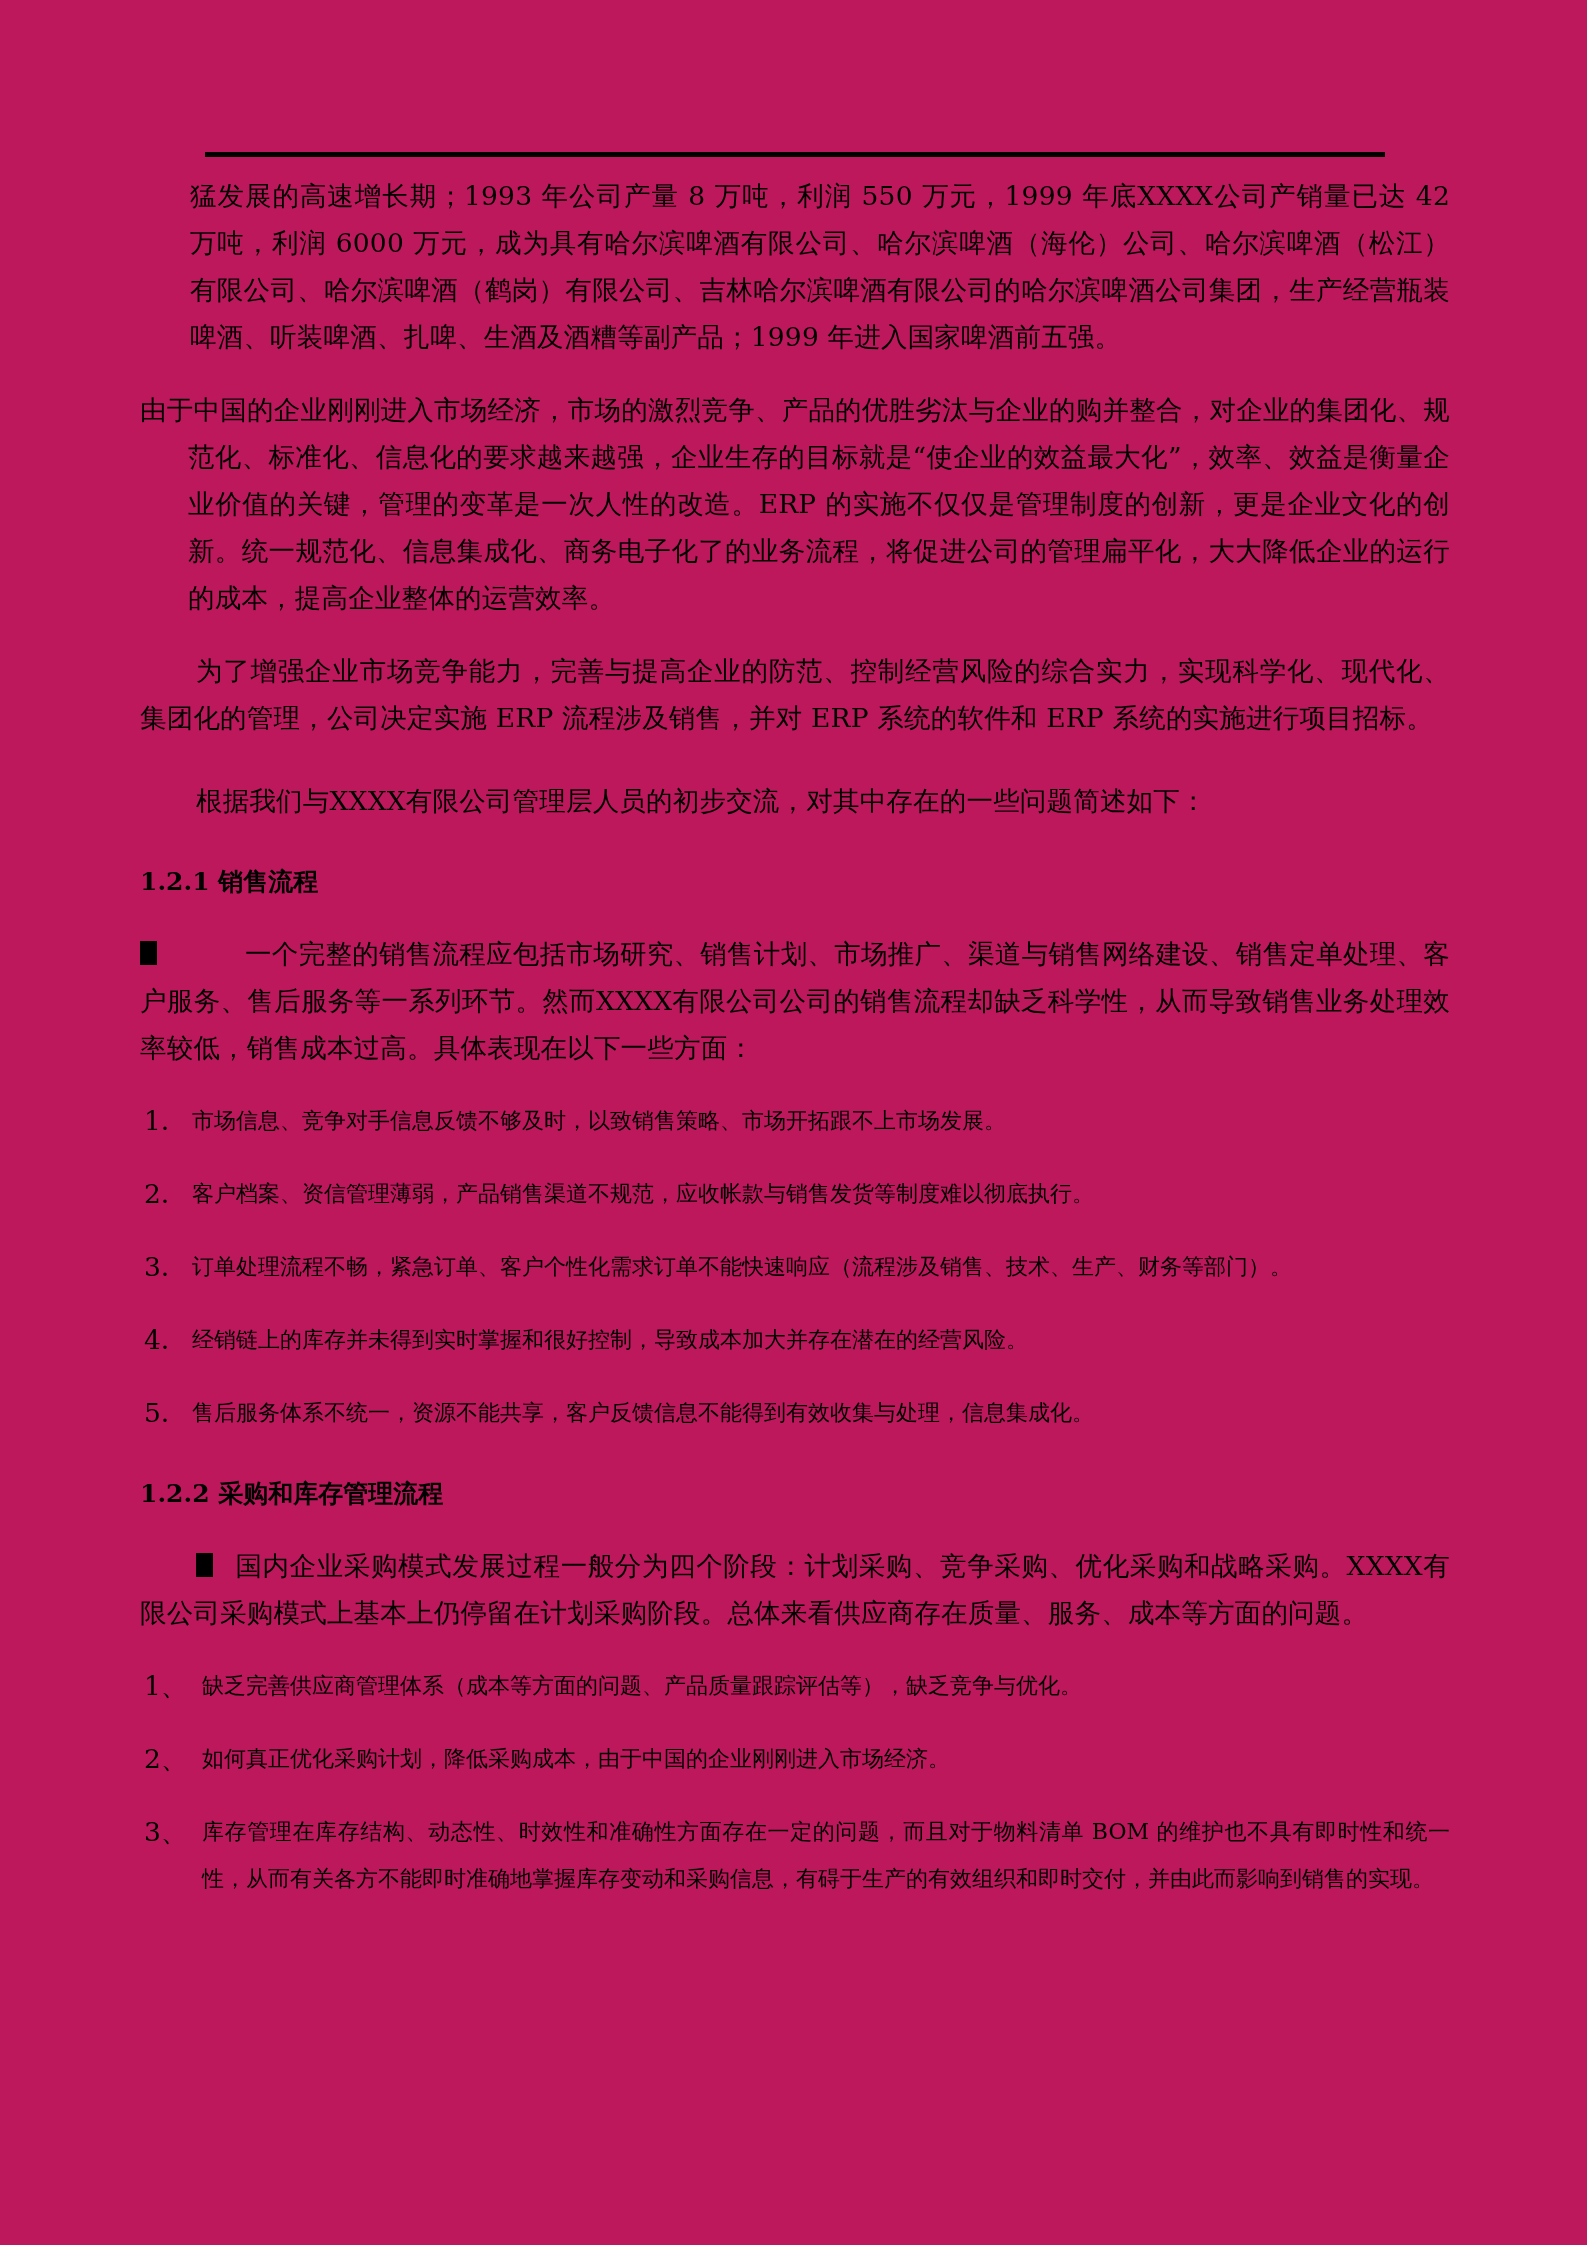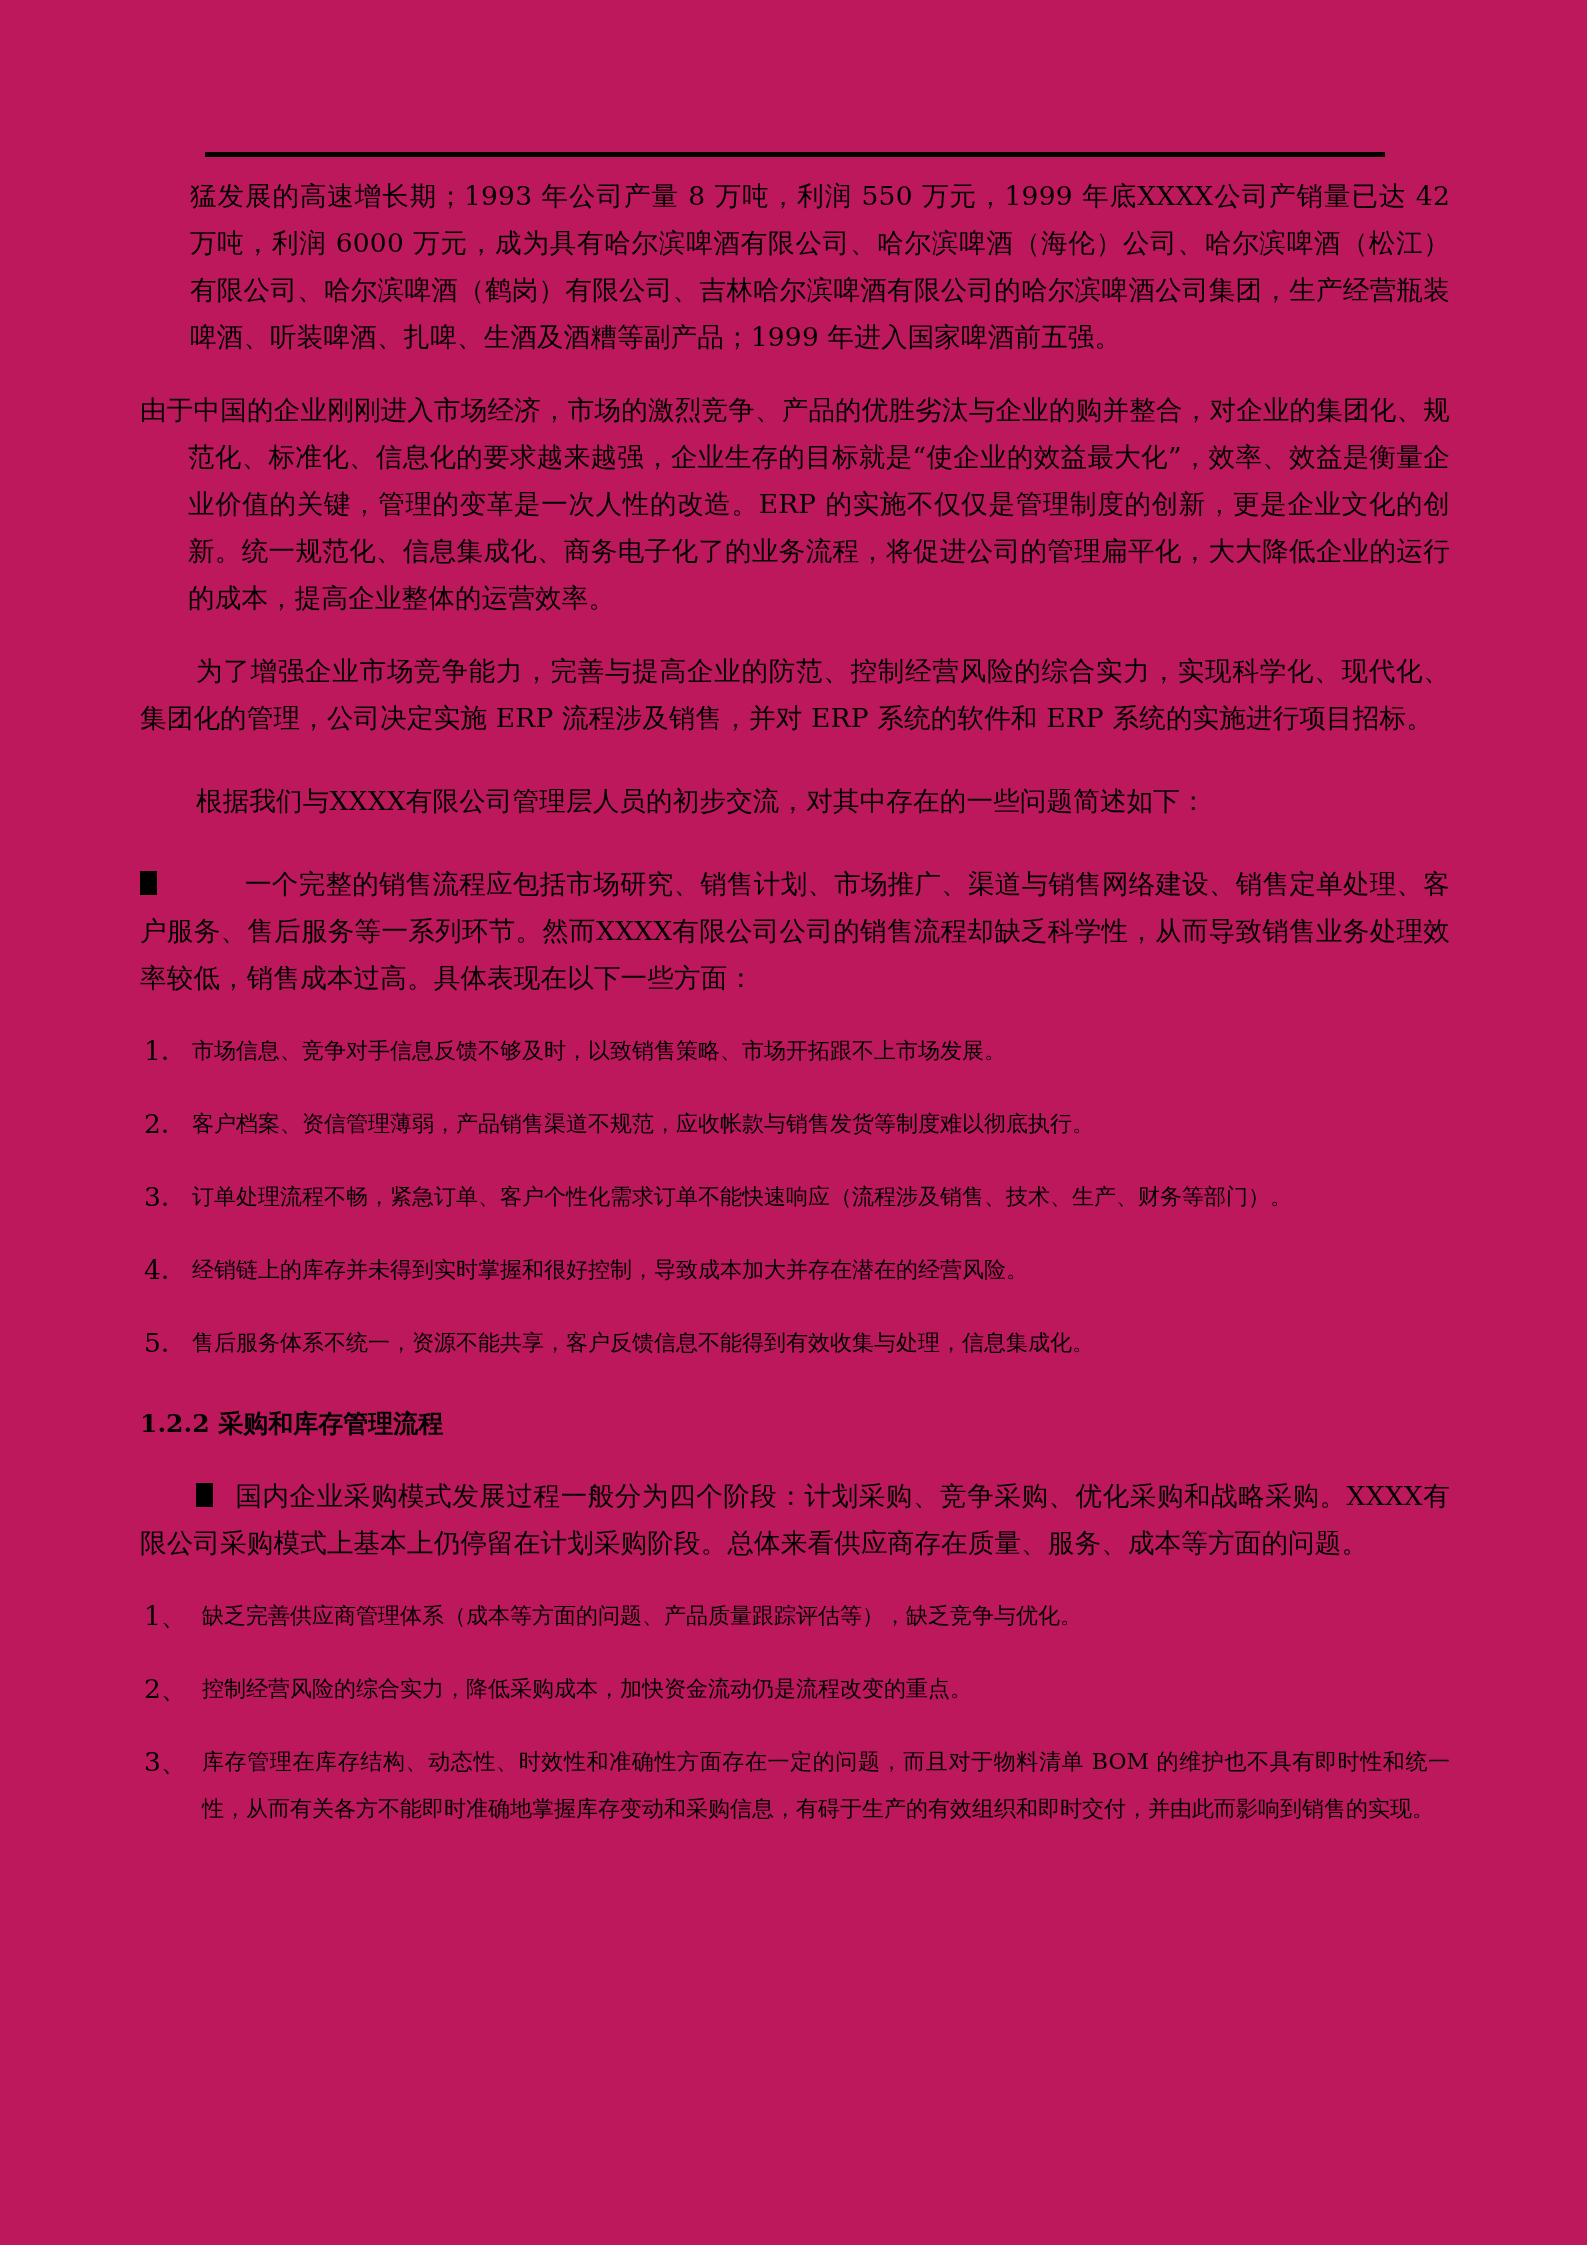--- a/index.html
+++ b/index.html
@@ -128,20 +128,25 @@
 
     <p class="p-indent2">为了增强企业市场竞争能力，完善与提高企业的防范、控制经营风险的综合实力，实现科学化、现代化、集团化的管理，公司决定实施 ERP 流程涉及销售，并对 ERP 系统的软件和 ERP 系统的实施进行项目招标。</p>
 
     <div class="spacer-sm"></div>
 
 
     <p class="p-indent2">根据我们与XXXX有限公司管理层人员的初步交流，对其中存在的一些问题简述如下：</p>
 
     <div class="spacer-sm"></div>
 
+    <h3 class="heading">
+      <span class="num">1.2.1</span>
+      <span> </span>
+      <span class="ttl">销售流程</span>
+    </h3>
 
     <p class="p-bullet"><span class="bullet"></span><span class="gap-lg"></span><span>一个完整的销售流程应包括市场研究、销售计划、市场推广、渠道与销售网络建设、销售定单处理、客户服务、售后服务等一系列环节。然而XXXX有限公司公司的销售流程却缺乏科学性，从而导致销售业务处理效率较低，销售成本过高。具体表现在以下一些方面：</span></p>
 
     <div class="list">
       <div class="li">
         <div class="marker">1.</div>
         <div class="li-text">市场信息、竞争对手信息反馈不够及时，以致销售策略、市场开拓跟不上市场发展。</div>
       </div>
       <div class="li">
         <div class="marker">2.</div>
@@ -171,21 +176,21 @@
 
     <p class="p-bullet indent-b"><span class="bullet"></span><span class="gap-sm"></span><span>国内企业采购模式发展过程一般分为四个阶段：计划采购、竞争采购、优化采购和战略采购。XXXX有限公司采购模式上基本上仍停留在计划采购阶段。总体来看供应商存在质量、服务、成本等方面的问题。</span></p>
 
     <div class="list">
       <div class="li li-cn">
         <div class="marker">1、</div>
         <div class="li-text">缺乏完善供应商管理体系（成本等方面的问题、产品质量跟踪评估等），缺乏竞争与优化。</div>
       </div>
       <div class="li li-cn">
         <div class="marker">2、</div>
-        <div class="li-text">控制经营风险的综合实力，降低采购成本，加快资金流动仍是流程改变的重点。</div>
+        <div class="li-text">如何真正优化采购计划，降低采购成本，由于中国的企业刚刚进入市场经济。</div>
       </div>
       <div class="li li-cn">
         <div class="marker">3、</div>
         <div class="li-text">库存管理在库存结构、动态性、时效性和准确性方面存在一定的问题，而且对于物料清单 BOM 的维护也不具有即时性和统一性，从而有关各方不能即时准确地掌握库存变动和采购信息，有碍于生产的有效组织和即时交付，并由此而影响到销售的实现。</div>
       </div>
     </div>
 
   </div>
 </div>
 

